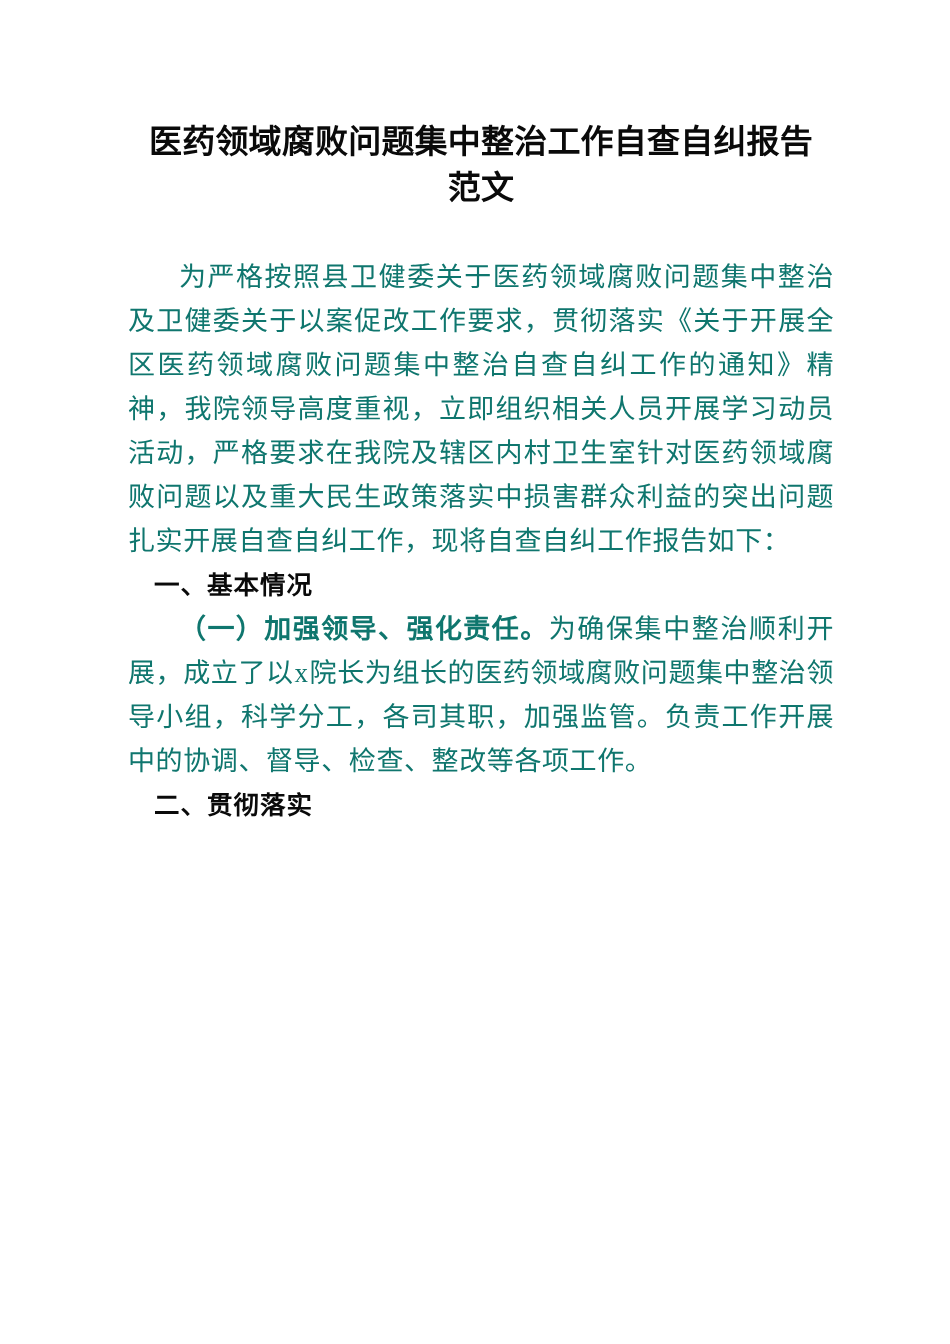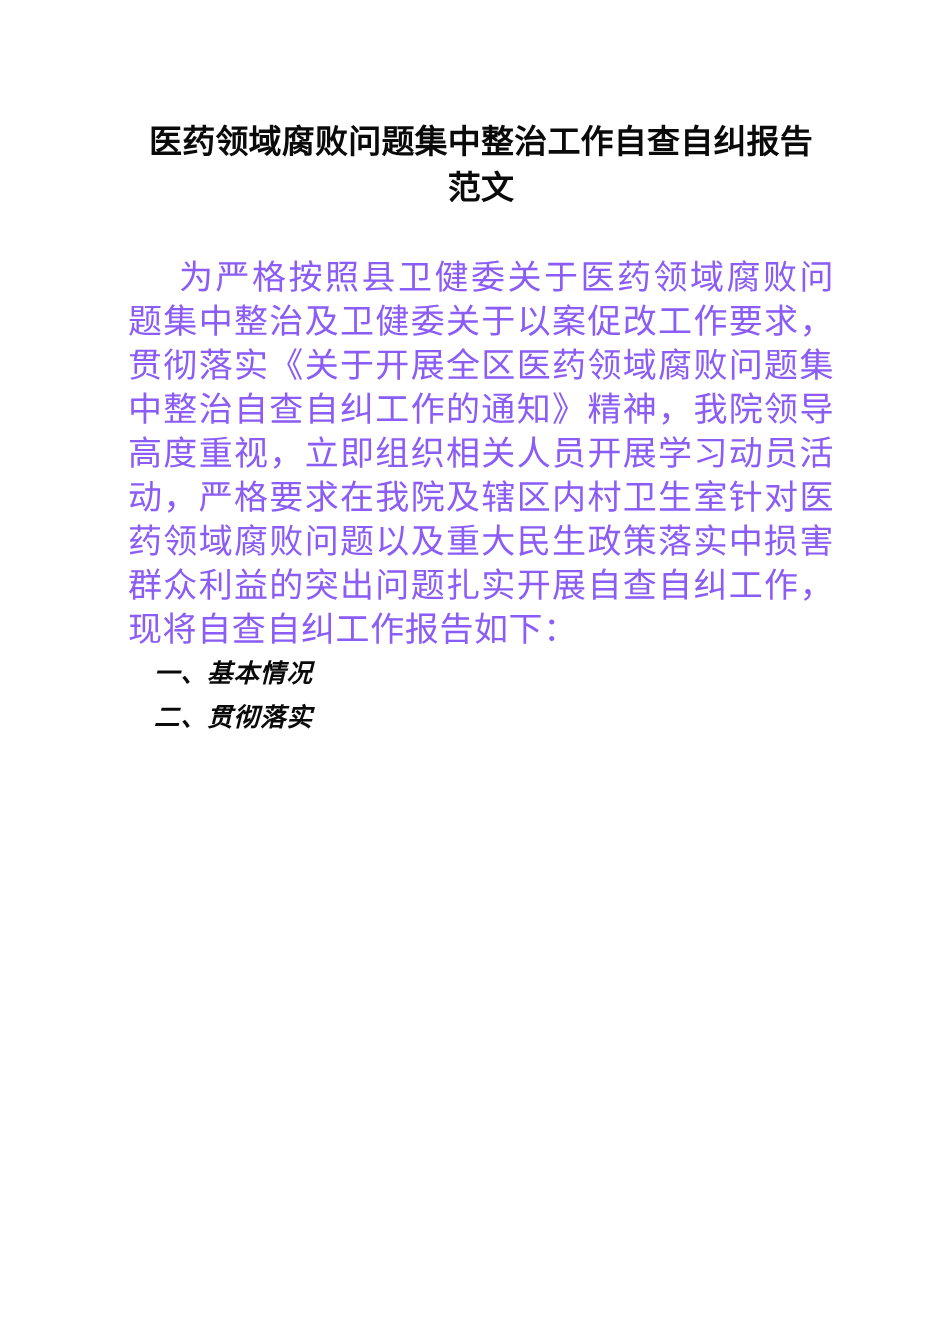--- a/index.html
+++ b/index.html
@@ -41,29 +41,29 @@
     line-height: 46px;
     text-align: center;
     letter-spacing: 0.2px;
     margin: 0 0 44px 0;
     color: #0a0a0a;
   }
 
   
   .para {
     font-family: "DejaVu Serif", "Liberation Serif", serif;
-    font-size: 34px;
+    font-size: 27px;
     line-height: 44px;
     text-align: justify;
     text-justify: inter-character;
     text-align-last: left;
     margin: 0;
     text-indent: 51px;
     letter-spacing: 0.6px;
-    color: #8b5cf6;
+    color: #0f766e;
   }
 
   .para + .para {
     margin-top: 0;
   }
 
   .para .lead {
     font-weight: bold;
     letter-spacing: 0.4px;
   }
@@ -77,38 +77,40 @@
   
   .section-heading {
     font-family: "Liberation Sans", "DejaVu Sans", sans-serif;
     font-weight: bold;
     font-size: 25.5px;
     line-height: 44px;
     margin: 0;
     text-indent: 26px;
     letter-spacing: 1px;
     color: #0a0a0a;
-    font-style: italic;
   }
 </style>
 </head>
 <body>
 
 <div class="page">
   <div class="content">
 
     <h1 class="doc-title">
       <span>医药领域腐败问题集中整治工作自查自纠报告</span><br>
       <span>范文</span>
     </h1>
 
     <p class="para">
       <span>为严格按照县卫健委关于医药领域腐败问题集中整治及卫健委关于以案促改工作要求，贯彻落实《关于开展全区医药领域腐败问题集中整治自查自纠工作的通知》精神，我院领导高度重视，立即组织相关人员开展学习动员活动，严格要求在我院及辖区内村卫生室针对医药领域腐败问题以及重大民生政策落实中损害群众利益的突出问题扎实开展自查自纠工作，现将自查自纠工作报告如下：</span>
     </p>
 
     <h2 class="section-heading">一、基本情况</h2>
 
+    <p class="para">
+      <span class="lead">（一）加强领导、强化责任。</span><span>为确保集中整治顺利开展，成立了以</span><span class="latin">x</span><span>院长为组长的医药领域腐败问题集中整治领导小组，科学分工，各司其职，加强监管。负责工作开展中的协调、督导、检查、整改等各项工作。</span>
+    </p>
 
 
     <h2 class="section-heading">二、贯彻落实</h2>
 
   </div>
 </div>
 
 </body></html>

